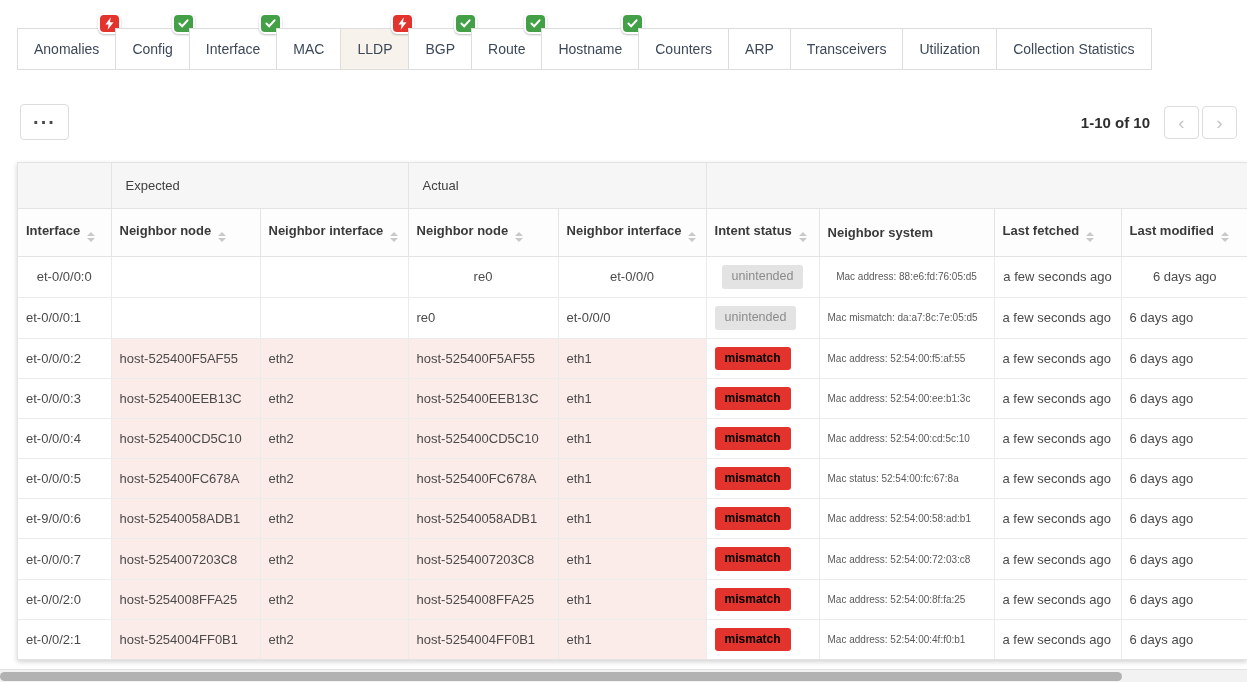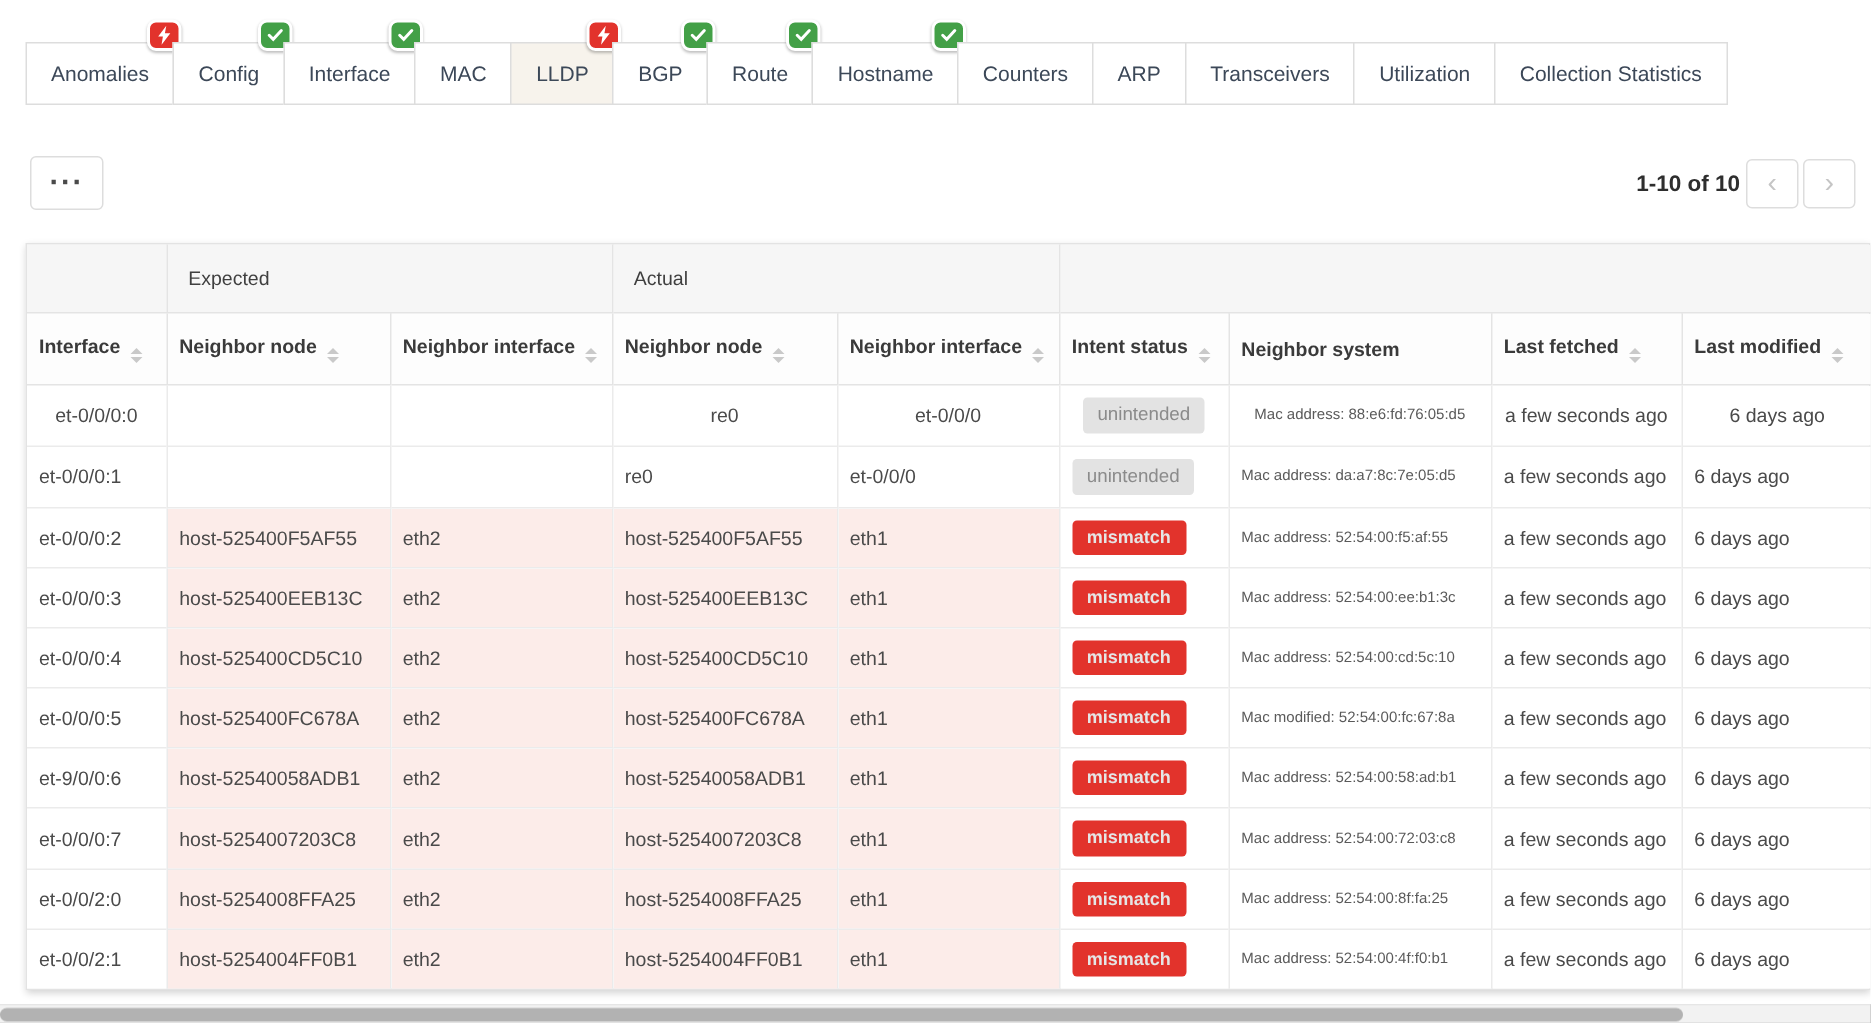--- a/index.html
+++ b/index.html
@@ -29,21 +29,21 @@
   .tab-badge.error .icon-bolt { display: block; width: 9px; height: 13px; }
   .tab-badge.ok .icon-check { display: block; width: 11px; height: 9px; }
 
   
   .toolbar { display: flex; justify-content: space-between; align-items: center; margin: 34px 10px 22px 20px; }
   .more-btn {
     background: #fff; border: 1px solid #ddd; border-radius: 4px; height: 36px; min-width: 46px;
     font-size: 20px; font-weight: bold; letter-spacing: 1px; color: #4a4a4a; cursor: pointer;
     line-height: 0; padding: 0 12px; font-family: inherit;
   }
-  .pager { display: flex; align-items: center; gap: 4px; margin-left: 32px; }
+  .pager { display: flex; align-items: center; gap: 14px; margin-left: 32px; }
   .pager-text { font-size: 15px; font-weight: bold; color: #2e2e2e; }
   .pager-buttons { display: flex; gap: 3px; }
   .pager-btn {
     width: 35px; height: 33px; background: #fff; border: 1px solid #ddd; border-radius: 4px;
     color: #c5c5c5; font-size: 19px; line-height: 1; display: flex; align-items: center;
     justify-content: center; cursor: default; font-family: inherit; padding: 0;
   }
 
   
   .table-wrap {
@@ -64,21 +64,21 @@
   .head-row th + th { border-left: 1px solid #e4e4e4; }
   .head-row th[data-interactable="true"] { cursor: pointer; }
   tbody td { padding: 12px 8px; border-top: 1px solid #ebebeb; color: #4a4a4a; background: #fff; }
   tbody td + td { border-left: 1px solid #ebebeb; }
   tbody tr:first-child td { border-top: none; text-align: center; }
   td.hl { background: var(--anomaly-highlight-bg, #fcece9); }
   td.c-status { padding: 8px; }
   td.c-system { font-size: 10px; color: #5a5a5a; }
   .status-badge { display: inline-block; border-radius: 3px; padding: 5px 10px; font-size: 12px; line-height: 1.1; }
   .status-badge.unintended { background: var(--unintended-badge-bg, #e3e3e3); color: #8b8b8b; font-size: 12.5px; }
-  .status-badge.mismatch { background: var(--mismatch-badge-bg, #e2332c); color: #e5e5e5; font-weight: bold; }
+  .status-badge.mismatch { background: var(--mismatch-badge-bg, #e2332c); color: #000000; font-weight: bold; }
 
   .sort-icon { display: inline-flex; flex-direction: column; align-items: center; gap: 2px; margin-left: 7px; vertical-align: -1px; cursor: pointer; }
   .sort-icon::before { content: ""; width: 0; height: 0; border-left: 4px solid transparent; border-right: 4px solid transparent; border-bottom: 4px solid #c9c9c9; }
   .sort-icon::after  { content: ""; width: 0; height: 0; border-left: 4px solid transparent; border-right: 4px solid transparent; border-top: 4px solid #c9c9c9; }
 
   
   .hscroll { position: fixed; left: 0; bottom: 0; width: 1247px; height: 13px; background: #f2f2f2; border-top: 1px solid #e2e2e2; }
   .hscroll-thumb { position: absolute; left: 0; top: 2px; height: 9px; width: 1122px; border-radius: 5px; background: #b2b2b2; }
 </style>
 </head>
@@ -233,21 +233,21 @@
           <td data-interactable="false">a few seconds ago</td>
           <td data-interactable="false">6 days ago</td>
         </tr>
         <tr data-interactable="false">
           <td data-interactable="false">et-0/0/0:1</td>
           <td data-interactable="false"></td>
           <td data-interactable="false"></td>
           <td data-interactable="false">re0</td>
           <td data-interactable="false">et-0/0/0</td>
           <td data-interactable="false" class="c-status"><span class="status-badge unintended" data-interactable="false">unintended</span></td>
-          <td data-interactable="false" class="c-system">Mac address: da:a7:8c:7e:05:d5</td>
+          <td data-interactable="false" class="c-system">Mac mismatch: da:a7:8c:7e:05:d5</td>
           <td data-interactable="false">a few seconds ago</td>
           <td data-interactable="false">6 days ago</td>
         </tr>
         <tr data-interactable="false" class="anomaly">
           <td data-interactable="false">et-0/0/0:2</td>
           <td data-interactable="false" class="hl">host-525400F5AF55</td>
           <td data-interactable="false" class="hl">eth2</td>
           <td data-interactable="false" class="hl">host-525400F5AF55</td>
           <td data-interactable="false" class="hl">eth1</td>
           <td data-interactable="false" class="c-status"><span class="status-badge mismatch" data-interactable="false">mismatch</span></td>
@@ -277,21 +277,21 @@
           <td data-interactable="false">a few seconds ago</td>
           <td data-interactable="false">6 days ago</td>
         </tr>
         <tr data-interactable="false" class="anomaly">
           <td data-interactable="false">et-0/0/0:5</td>
           <td data-interactable="false" class="hl">host-525400FC678A</td>
           <td data-interactable="false" class="hl">eth2</td>
           <td data-interactable="false" class="hl">host-525400FC678A</td>
           <td data-interactable="false" class="hl">eth1</td>
           <td data-interactable="false" class="c-status"><span class="status-badge mismatch" data-interactable="false">mismatch</span></td>
-          <td data-interactable="false" class="c-system">Mac modified: 52:54:00:fc:67:8a</td>
+          <td data-interactable="false" class="c-system">Mac status: 52:54:00:fc:67:8a</td>
           <td data-interactable="false">a few seconds ago</td>
           <td data-interactable="false">6 days ago</td>
         </tr>
         <tr data-interactable="false" class="anomaly">
           <td data-interactable="false">et-9/0/0:6</td>
           <td data-interactable="false" class="hl">host-52540058ADB1</td>
           <td data-interactable="false" class="hl">eth2</td>
           <td data-interactable="false" class="hl">host-52540058ADB1</td>
           <td data-interactable="false" class="hl">eth1</td>
           <td data-interactable="false" class="c-status"><span class="status-badge mismatch" data-interactable="false">mismatch</span></td>

